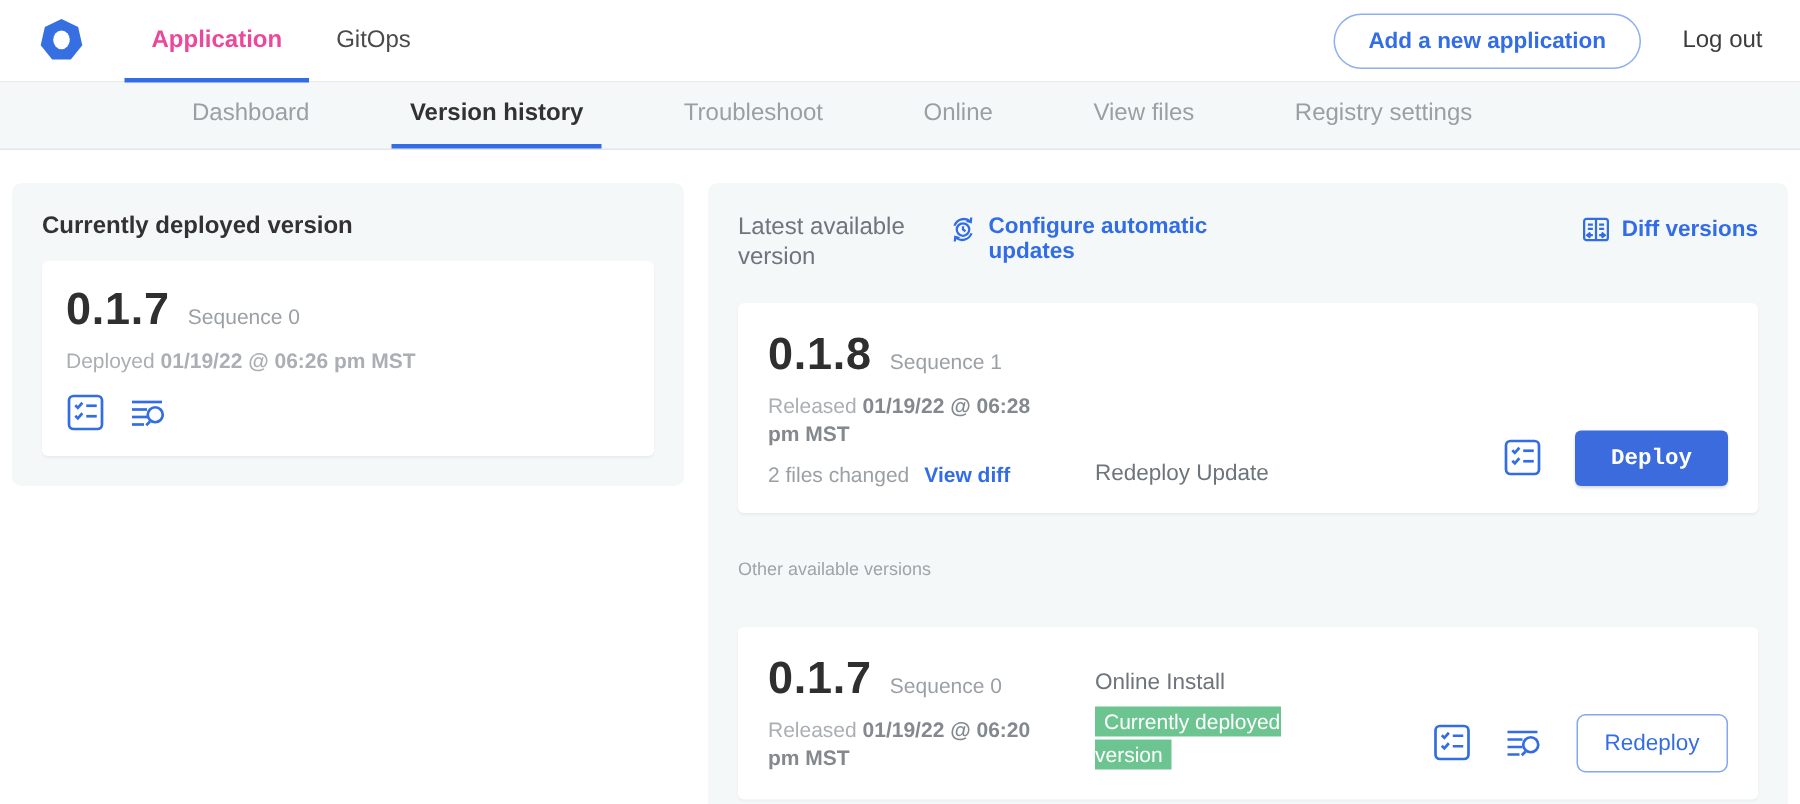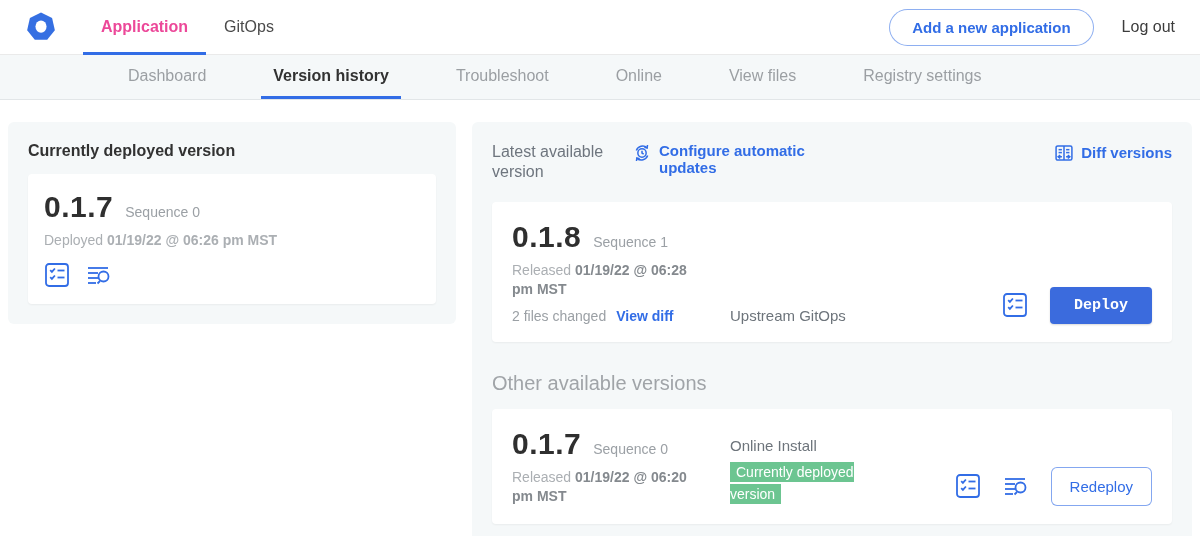--- a/index.html
+++ b/index.html
@@ -70,21 +70,21 @@
     font-size:14px; font-weight:400; line-height:1.55; padding:2px 6px; margin-top:8px; }
   .badge-wrap { margin-top:8px; max-width:148px; }
   .vc-actions { margin-left:auto; display:flex; align-items:center; gap:22px; }
   .deploy-btn { background:var(--button-blue,#3b6bdd); border:none; color:#fff;
     font-weight:700; font-size:15px; padding:10px 24px; border-radius:4px; cursor:pointer;
     font-family:Liberation Mono, monospace; box-shadow:0 1px 2px rgba(0,0,0,.15); }
   .redeploy-btn { background:#fff; border:1px solid rgba(50,109,230,.6);
     color:var(--accent,#326de6); font-weight:400; font-size:15px; padding:10px 18px;
     border-radius:6px; cursor:pointer; font-family:inherit; }
 
-  .other-title { font-size:20px; color:#a0a4a8; margin:30px 0 14px 0; }
+  .other-title { font-size:12px; color:#a0a4a8; margin:30px 0 32px 0; }
 </style>
 </head>
 <body>
 
 <header class="topnav">
   <span class="logo">
     <svg viewBox="0 0 30 30">
       <polygon points="15,1.5 25.4,6.6 28, 18 20.8,26.9 9.2,26.9 2,18 4.6,6.6" fill="#356fe2"></polygon>
       <ellipse cx="15" cy="14.6" rx="5.2" ry="5.8" fill="#ffffff"></ellipse>
     </svg>
@@ -183,21 +183,21 @@
 
     <div class="card version-card">
       <div class="vc-col1">
         <div class="version-row">
           <span class="version-number">0.1.8</span>
           <span class="sequence">Sequence 1</span>
         </div>
         <div class="date-line released"><span>Released </span><b>01/19/22 @ 06:28 pm MST</b></div>
         <div class="files-row"><span>2 files changed</span><span class="view-diff">View diff</span></div>
       </div>
-      <div class="vc-col2">Upstream GitOps</div>
+      <div class="vc-col2">Redeploy Update</div>
       <div class="vc-actions">
         <span class="blue-icon">
           <svg viewBox="0 0 26 26" fill="none" stroke="#326de6" stroke-width="1.8">
             <rect x="2" y="2" width="22" height="22" rx="3"></rect>
             <path d="M6.2 8.2 l1.7 1.7 3-3.4"></path>
               <line x1="13.5" y1="8.5" x2="20.5" y2="8.5"></line>
             <path d="M6.2 15.2 l1.7 1.7 3-3.4"></path>
               <line x1="13.5" y1="15.5" x2="20.5" y2="15.5"></line>
           </svg>
         </span>

